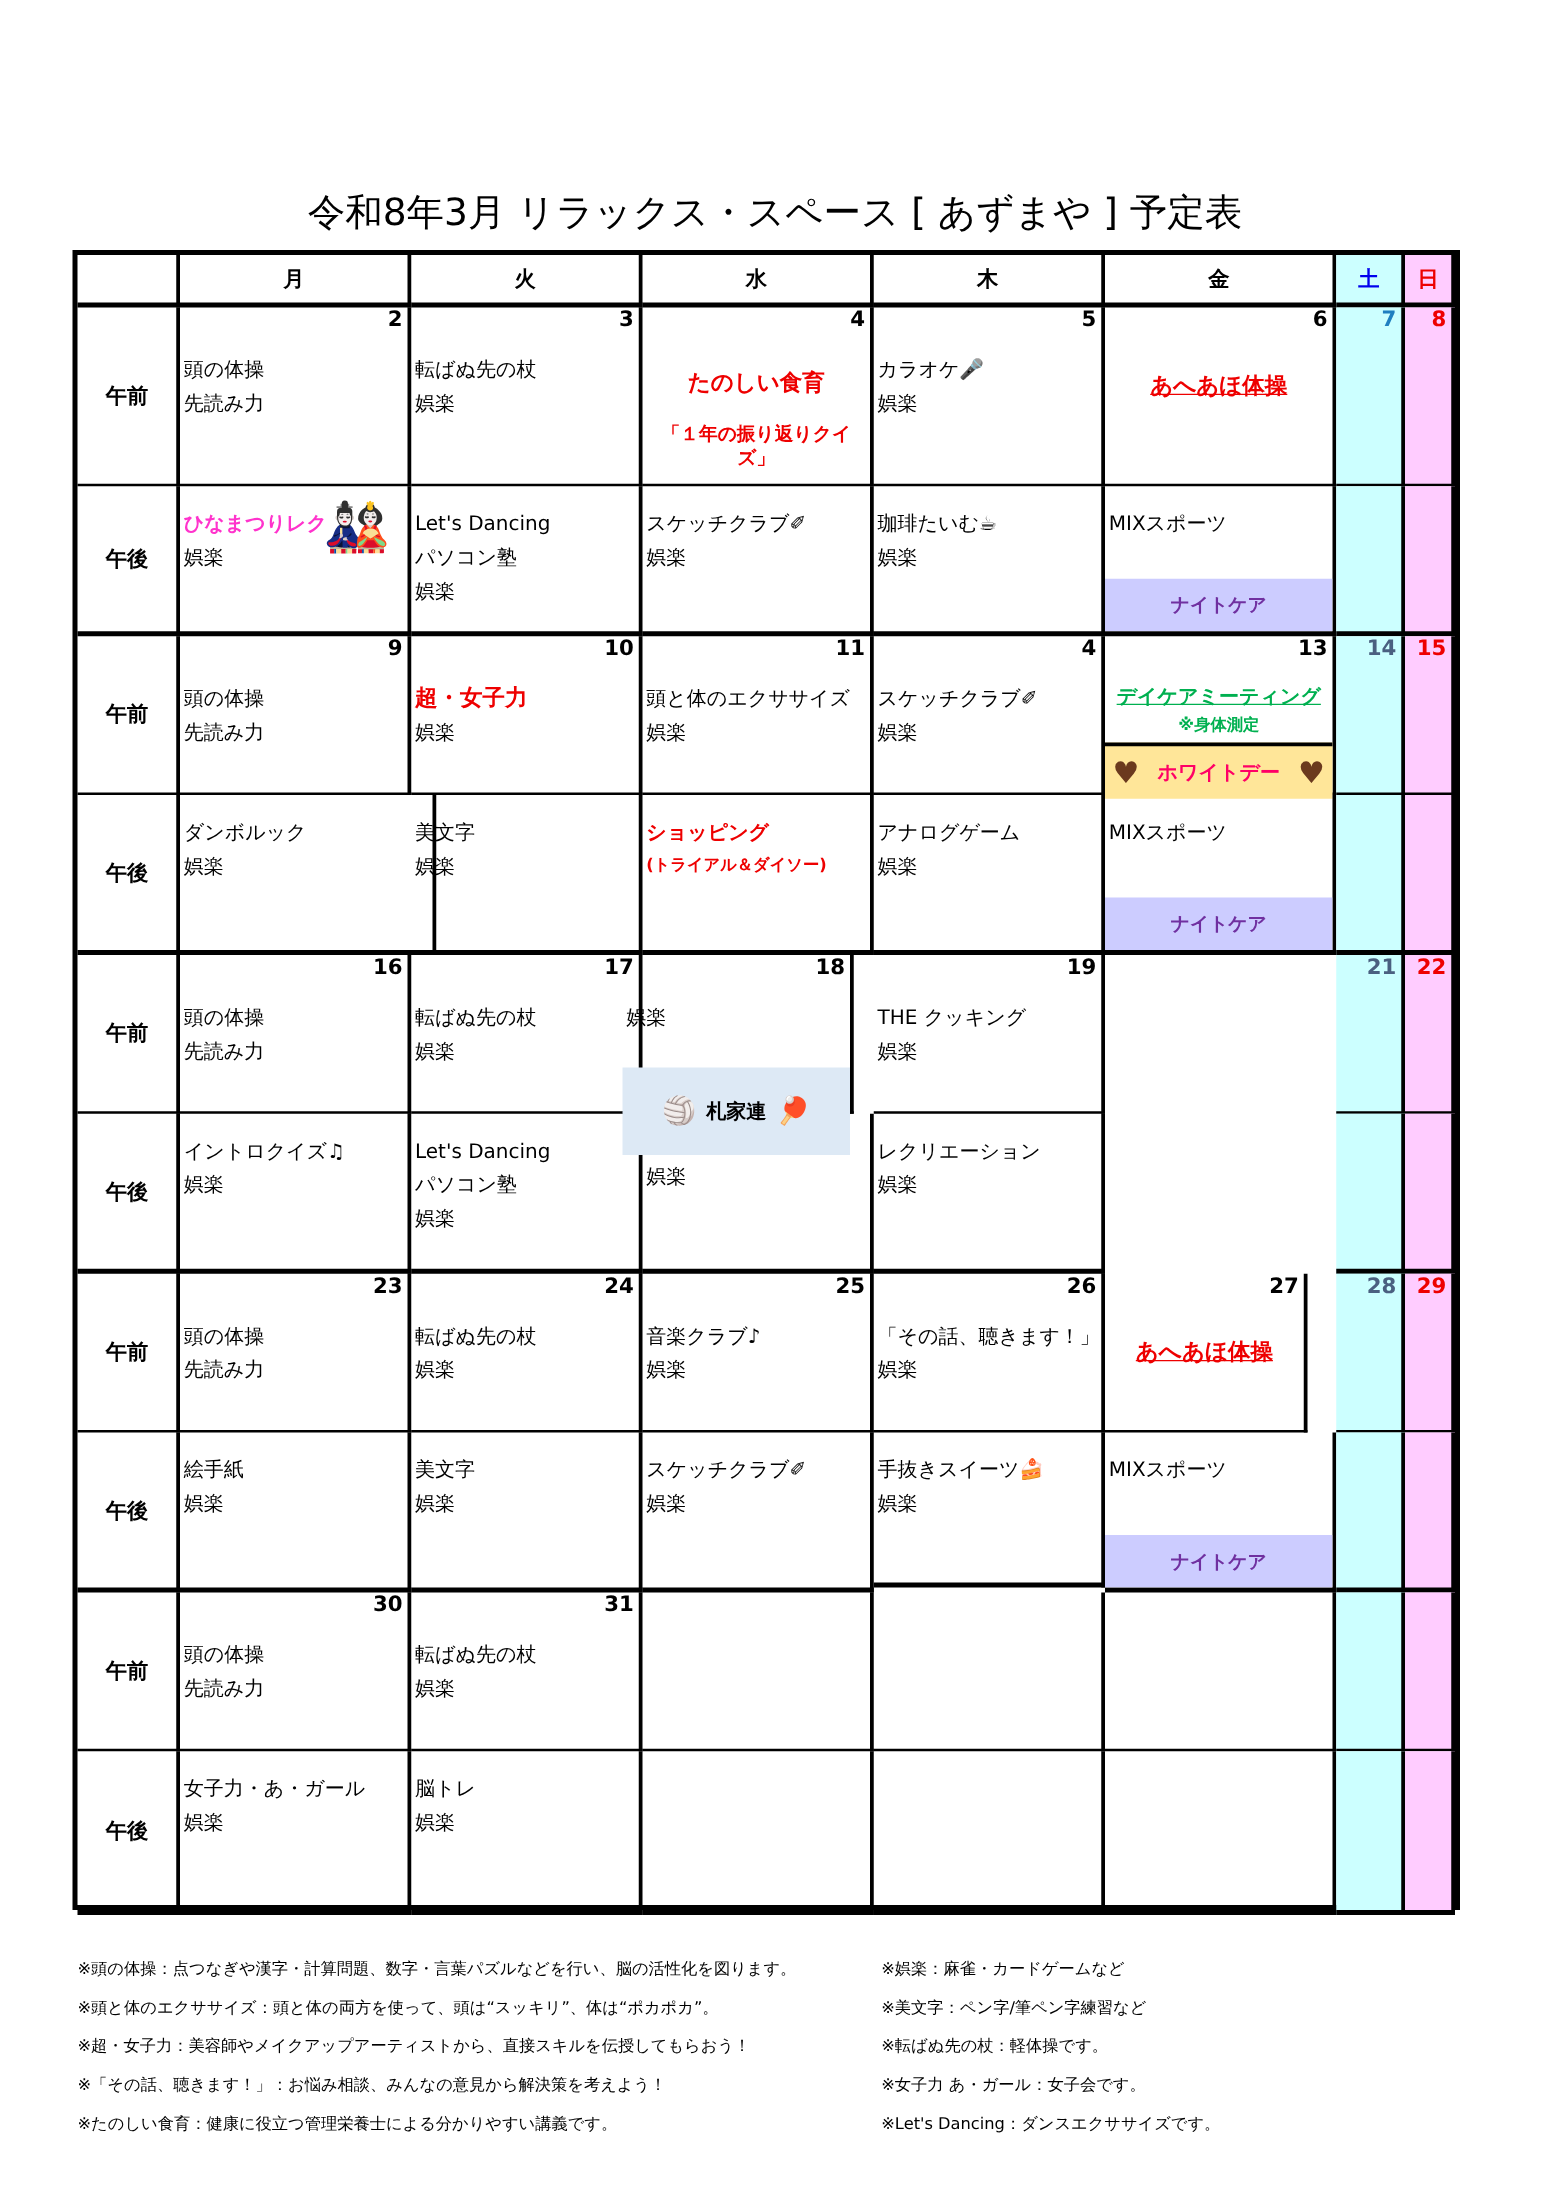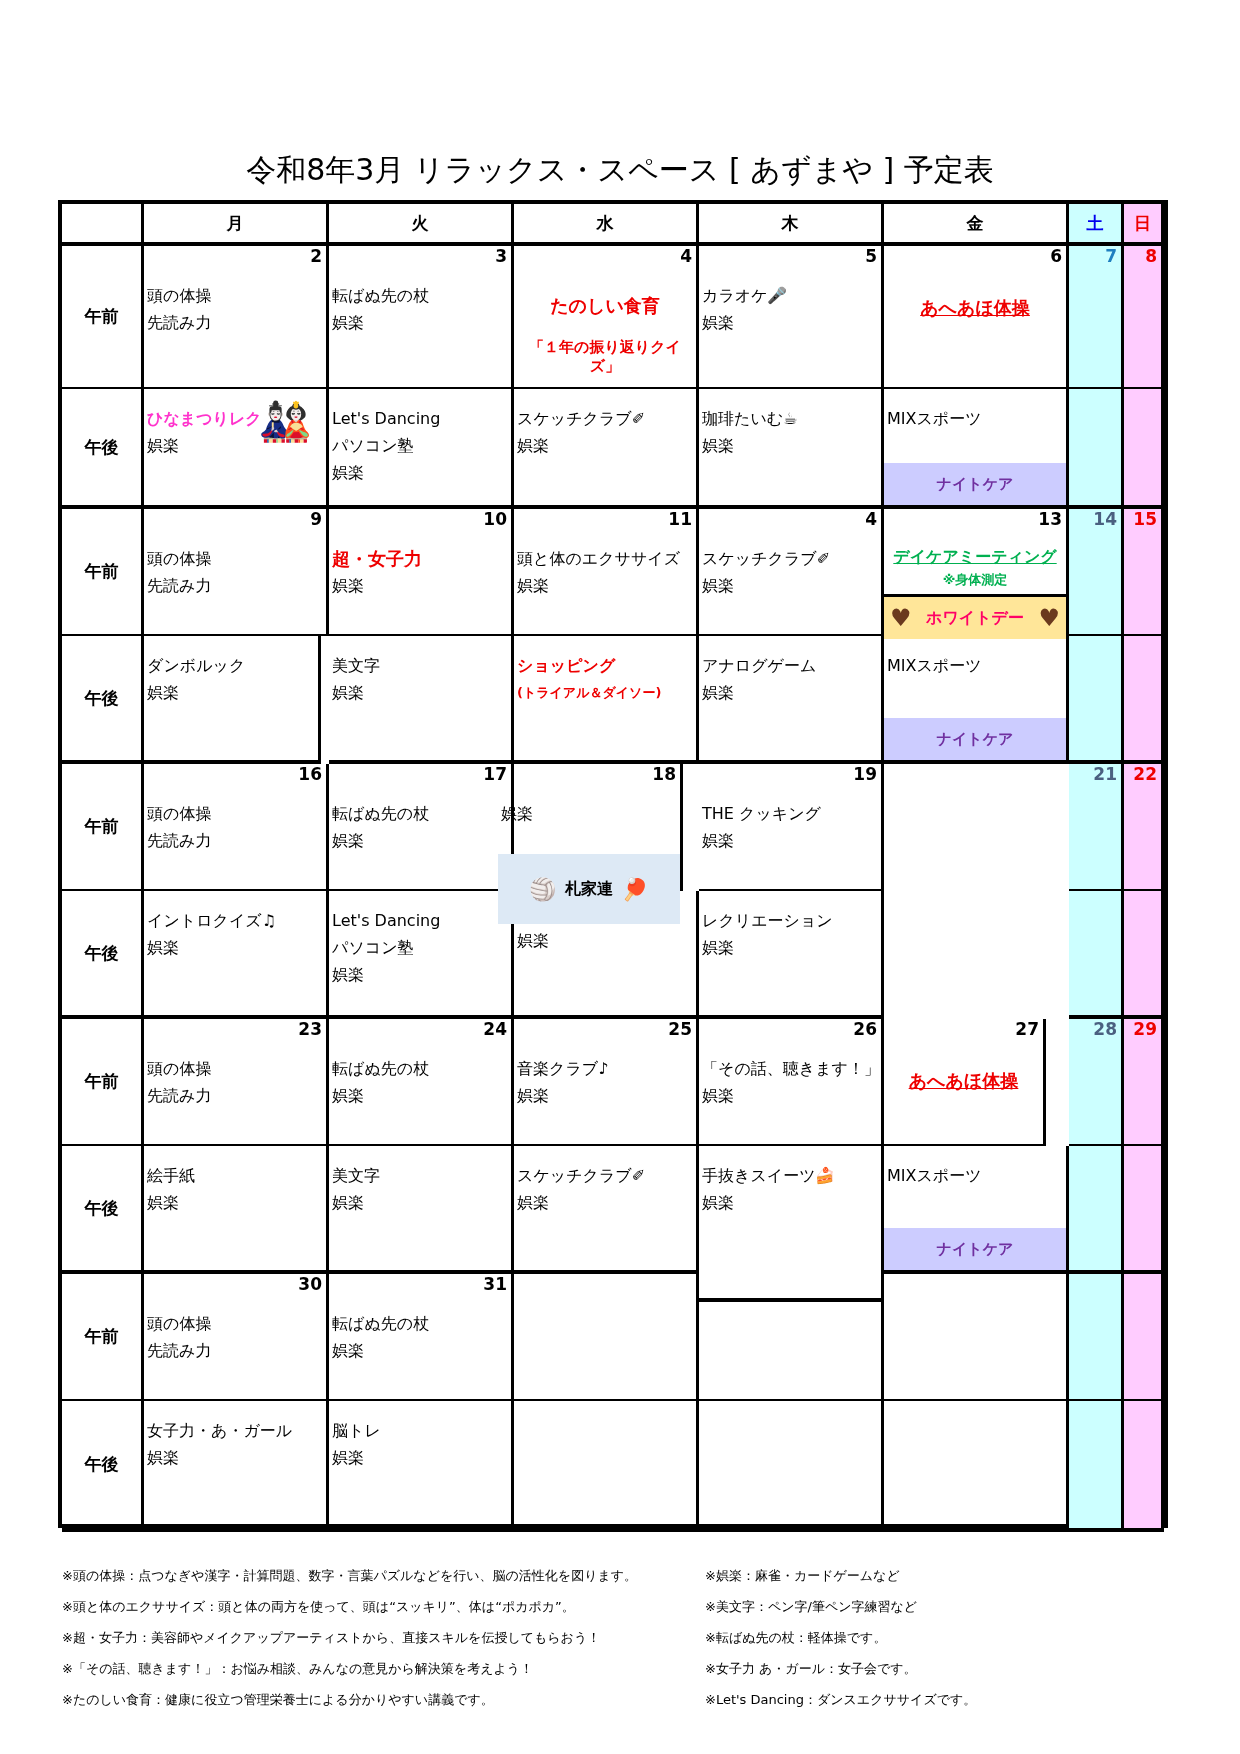--- a/index.html
+++ b/index.html
@@ -129,21 +129,21 @@
     <div class="cell lbl wk" style="left: 0px; top: 432px; width: 82px; height: 128px;">
       <span>午後</span>
     </div>
     <div class="cell " style="left: 82px; top: 305px; width: 185px; height: 127px;">
       <div class="dn">9</div>
       <div class="lines" style="top: 36px;">
         <div>頭の体操</div>
         <div>先読み力</div>
       </div>
     </div>
-    <div class="cell  wk" style="left: 82px; top: 432px; width: 177px; height: 128px; padding-left: 28px;">
+    <div class="cell  wk" style="left: 82px; top: 432px; width: 205px; height: 128px; padding-left: 28px;">
       <div class="lines" style="top: 16px;">
         <div>ダンボルック</div>
         <div>娯楽</div>
       </div>
     </div>
     <div class="cell " style="left: 267px; top: 305px; width: 185px; height: 127px;">
       <div class="dn">10</div>
       <div class="lines" style="top: 36px;">
         <div class="red" style="font-size: 18px;">超・女子力</div>
         <div>娯楽</div>
@@ -318,21 +318,21 @@
         <div>娯楽</div>
       </div>
     </div>
     <div class="cell " style="left: 637px; top: 815px; width: 185px; height: 127px;">
       <div class="dn">26</div>
       <div class="lines" style="top: 36px;">
         <div>「その話、聴きます！」</div>
         <div>娯楽</div>
       </div>
     </div>
-    <div class="cell  wk" style="left: 637px; top: 942px; width: 185px; height: 156px;">
+    <div class="cell  wk" style="left: 637px; top: 942px; width: 185px; height: 124px;">
       <div class="lines" style="top: 16px;">
         <div>手抜きスイーツ🍰</div>
         <div>娯楽</div>
       </div>
     </div>
     <div class="cell " style="left: 822px; top: 815px; width: 162px; height: 127px;">
       <div class="dn">27</div>
       <div class="center red" style="top:50px;font-size:18px;text-decoration:underline;">あへあほ体操</div>
     </div>
     <div class="cell  wk" style="left: 822px; top: 942px; width: 185px; height: 128px;">

